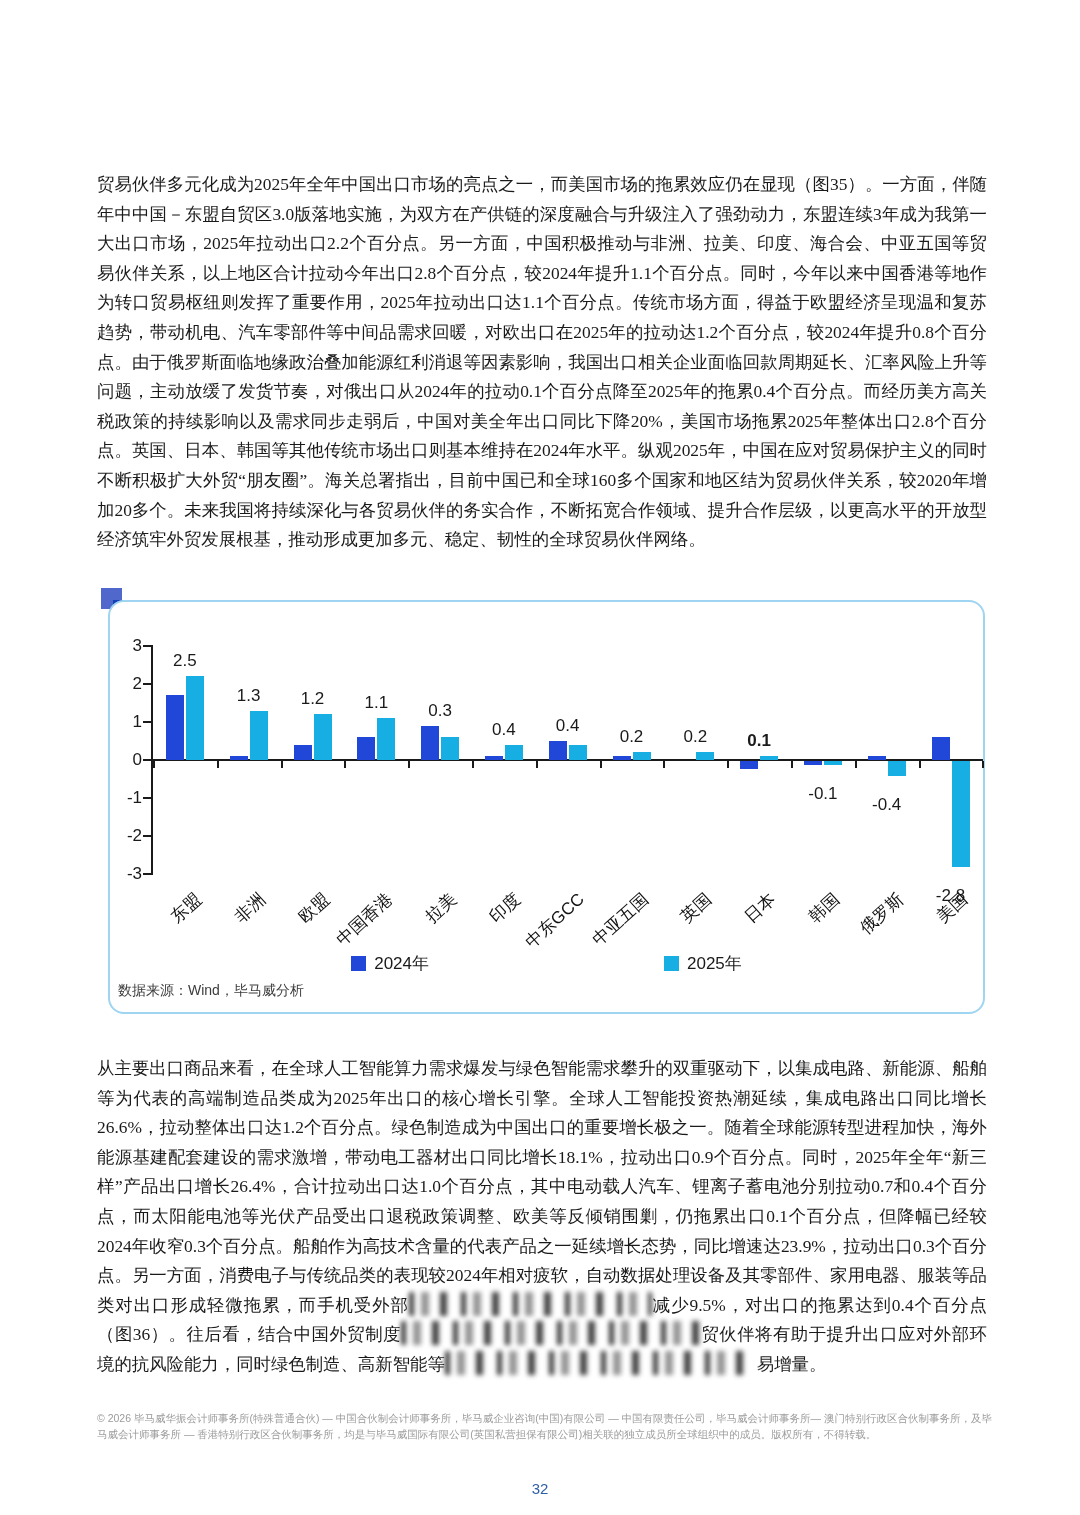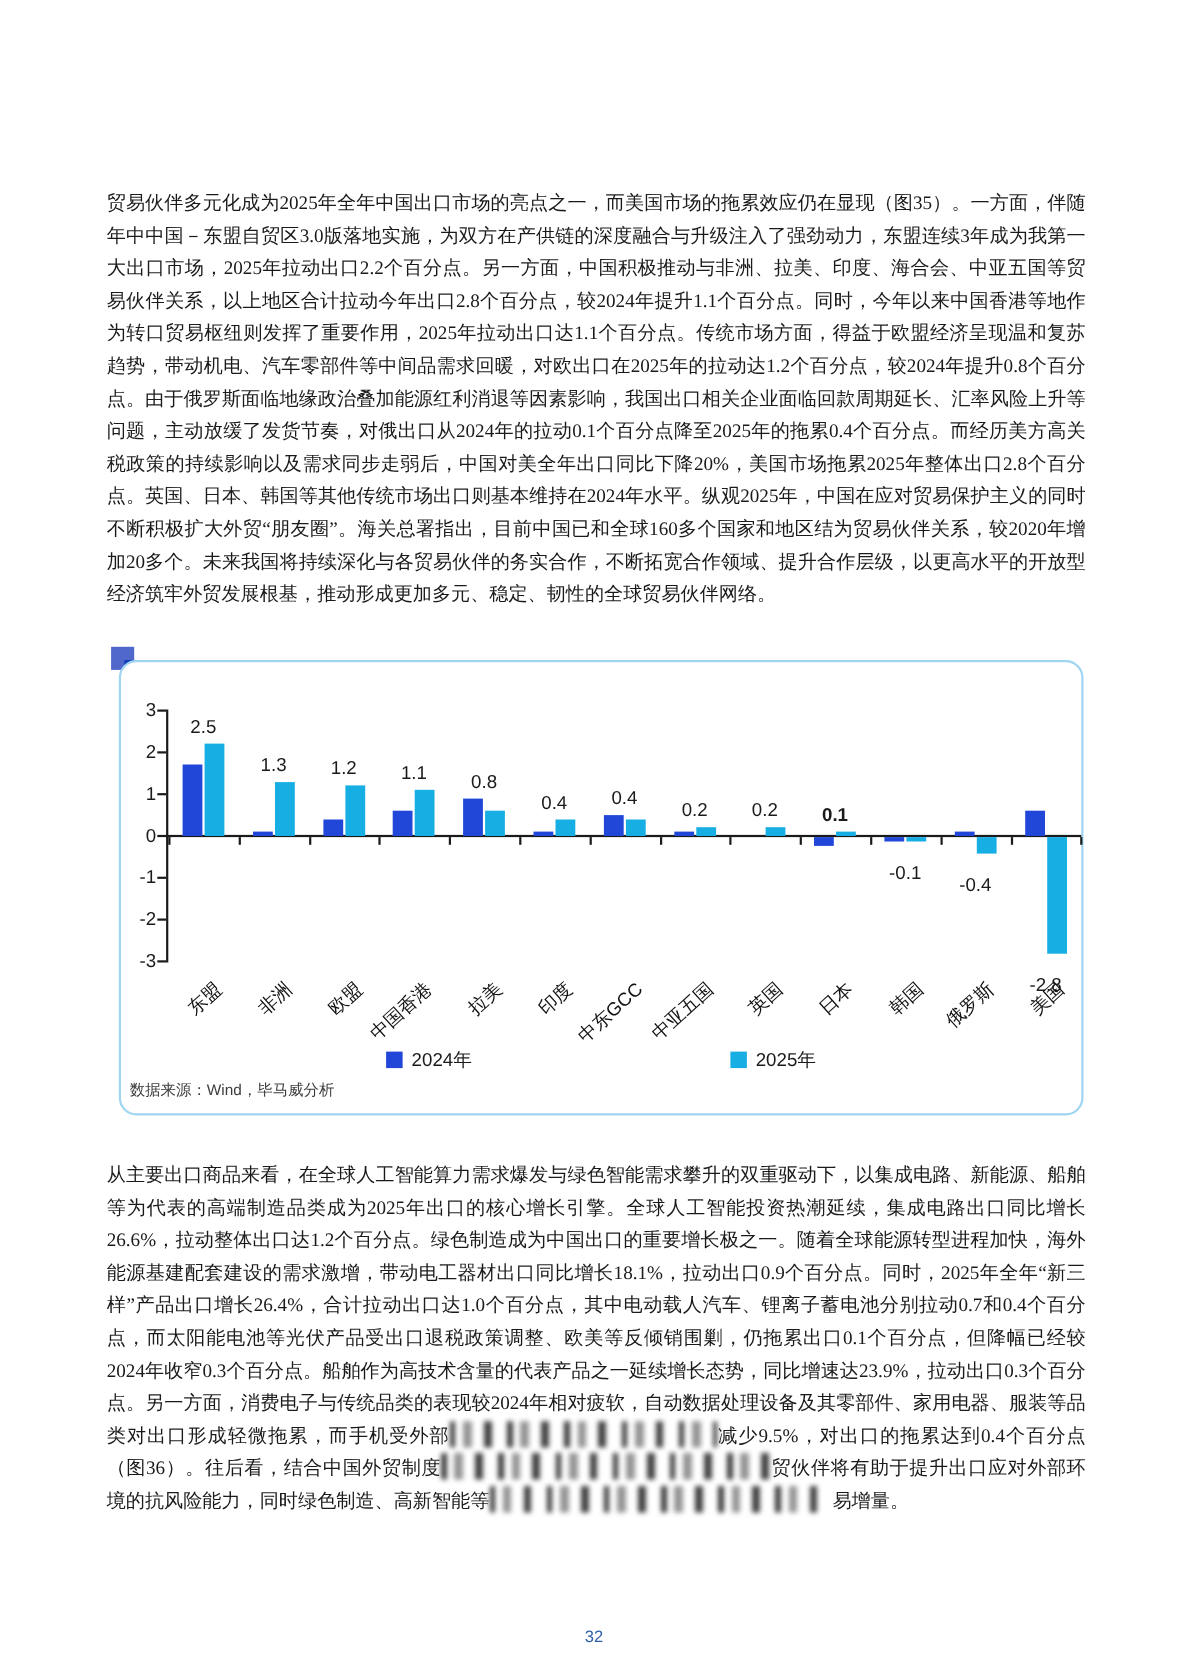--- a/index.html
+++ b/index.html
@@ -108,21 +108,21 @@
       <div class="bar" style="left: 293.5px; top: 744.8px; width: 18px; height: 15.2px; background: rgb(33, 71, 216);"></div>
       <div class="bar" style="left: 313.5px; top: 714.4px; width: 18px; height: 45.6px; background: rgb(23, 174, 228);"></div>
       <div class="vlab" style="left: 280.5px; top: 689.4px;">1.2</div>
       <div class="cat" style="right: 761.5px; top: 888px;">欧盟</div>
       <div class="bar" style="left: 357.3px; top: 737.2px; width: 18px; height: 22.8px; background: rgb(33, 71, 216);"></div>
       <div class="bar" style="left: 377.3px; top: 718.2px; width: 18px; height: 41.8px; background: rgb(23, 174, 228);"></div>
       <div class="vlab" style="left: 344.3px; top: 693.2px;">1.1</div>
       <div class="cat" style="right: 697.7px; top: 888px;">中国香港</div>
       <div class="bar" style="left: 421.1px; top: 725.8px; width: 18px; height: 34.2px; background: rgb(33, 71, 216);"></div>
       <div class="bar" style="left: 441.1px; top: 737.2px; width: 18px; height: 22.8px; background: rgb(23, 174, 228);"></div>
-      <div class="vlab" style="left: 408.1px; top: 700.8px;">0.8</div>
+      <div class="vlab" style="left: 408.1px; top: 700.8px;">0.3</div>
       <div class="cat" style="right: 633.9px; top: 888px;">拉美</div>
       <div class="bar" style="left: 484.9px; top: 756.2px; width: 18px; height: 3.8px; background: rgb(33, 71, 216);"></div>
       <div class="bar" style="left: 504.9px; top: 744.8px; width: 18px; height: 15.2px; background: rgb(23, 174, 228);"></div>
       <div class="vlab" style="left: 471.9px; top: 719.8px;">0.4</div>
       <div class="cat" style="right: 570.1px; top: 888px;">印度</div>
       <div class="bar" style="left: 548.7px; top: 741px; width: 18px; height: 19px; background: rgb(33, 71, 216);"></div>
       <div class="bar" style="left: 568.7px; top: 744.8px; width: 18px; height: 15.2px; background: rgb(23, 174, 228);"></div>
       <div class="vlab" style="left: 535.7px; top: 716px;">0.4</div>
       <div class="cat" style="right: 506.3px; top: 888px;">中东GCC</div>
       <div class="bar" style="left: 612.5px; top: 756.2px; width: 18px; height: 3.8px; background: rgb(33, 71, 216);"></div>
@@ -157,16 +157,17 @@
       </div>
       <div class="legend-item">
         <span class="legend-swatch" style="background: rgb(23, 174, 228);"></span>
         <span>2025年</span>
       </div>
     </div>
   <div class="source">数据来源：Wind，毕马威分析</div>
 
   <p id="para2" class="para"><span>从主要出口商品来看，在全球人工智能算力需求爆发与绿色智能需求攀升的双重驱动下，以集成电路、新能源、船舶等为代表的高端制造品类成为2025年出口的核心增长引擎。全球人工智能投资热潮延续，集成电路出口同比增长26.6%，拉动整体出口达1.2个百分点。绿色制造成为中国出口的重要增长极之一。随着全球能源转型进程加快，海外能源基建配套建设的需求激增，带动电工器材出口同比增长18.1%，拉动出口0.9个百分点。同时，2025年全年“新三样”产品出口增长26.4%，合计拉动出口达1.0个百分点，其中电动载人汽车、锂离子蓄电池分别拉动0.7和0.4个百分点，而太阳能电池等光伏产品受出口退税政策调整、欧美等反倾销围剿，仍拖累出口0.1个百分点，但降幅已经较2024年收窄0.3个百分点。船舶作为高技术含量的代表产品之一延续增长态势，同比增速达23.9%，拉动出口0.3个百分点。另一方面，消费电子与传统品类的表现较2024年相对疲软，自动数据处理设备及其零部件、家用电器、服装等品类对出口形成轻微拖累，而手机受外部</span><span class="redact" style="width: 243px;"></span><span>减少9.5%，对出口的拖累达到0.4个百分点（图36）。往后看，结合中国外贸制度</span><span class="redact" style="width: 300px;"></span><span>贸伙伴将有助于提升出口应对外部环境的抗风险能力，同时绿色制造、高新智能等</span><span class="redact" style="width: 312px;"></span><span>易增量。</span></p>
 
+  <div class="footer">© 2026 毕马威华振会计师事务所(特殊普通合伙) — 中国合伙制会计师事务所，毕马威企业咨询(中国)有限公司 — 中国有限责任公司，毕马威会计师事务所— 澳门特别行政区合伙制事务所，及毕马威会计师事务所 — 香港特别行政区合伙制事务所，均是与毕马威国际有限公司(英国私营担保有限公司)相关联的独立成员所全球组织中的成员。版权所有，不得转载。</div>
   <div class="pagenum">32</div>
 
 
 </div>
 
 </body></html>

